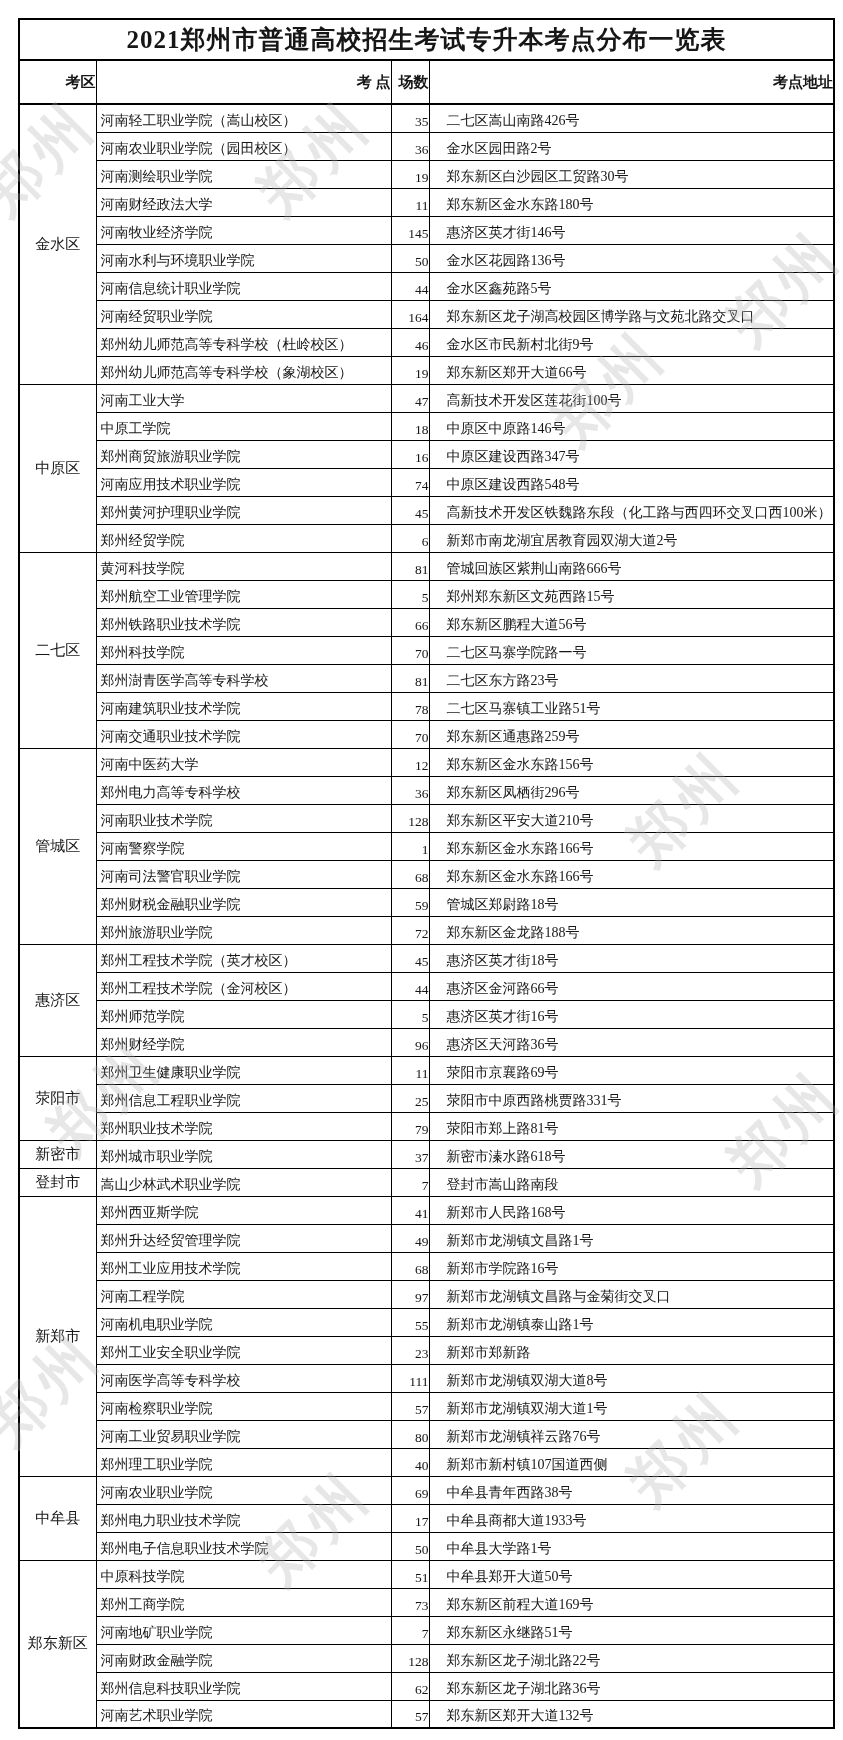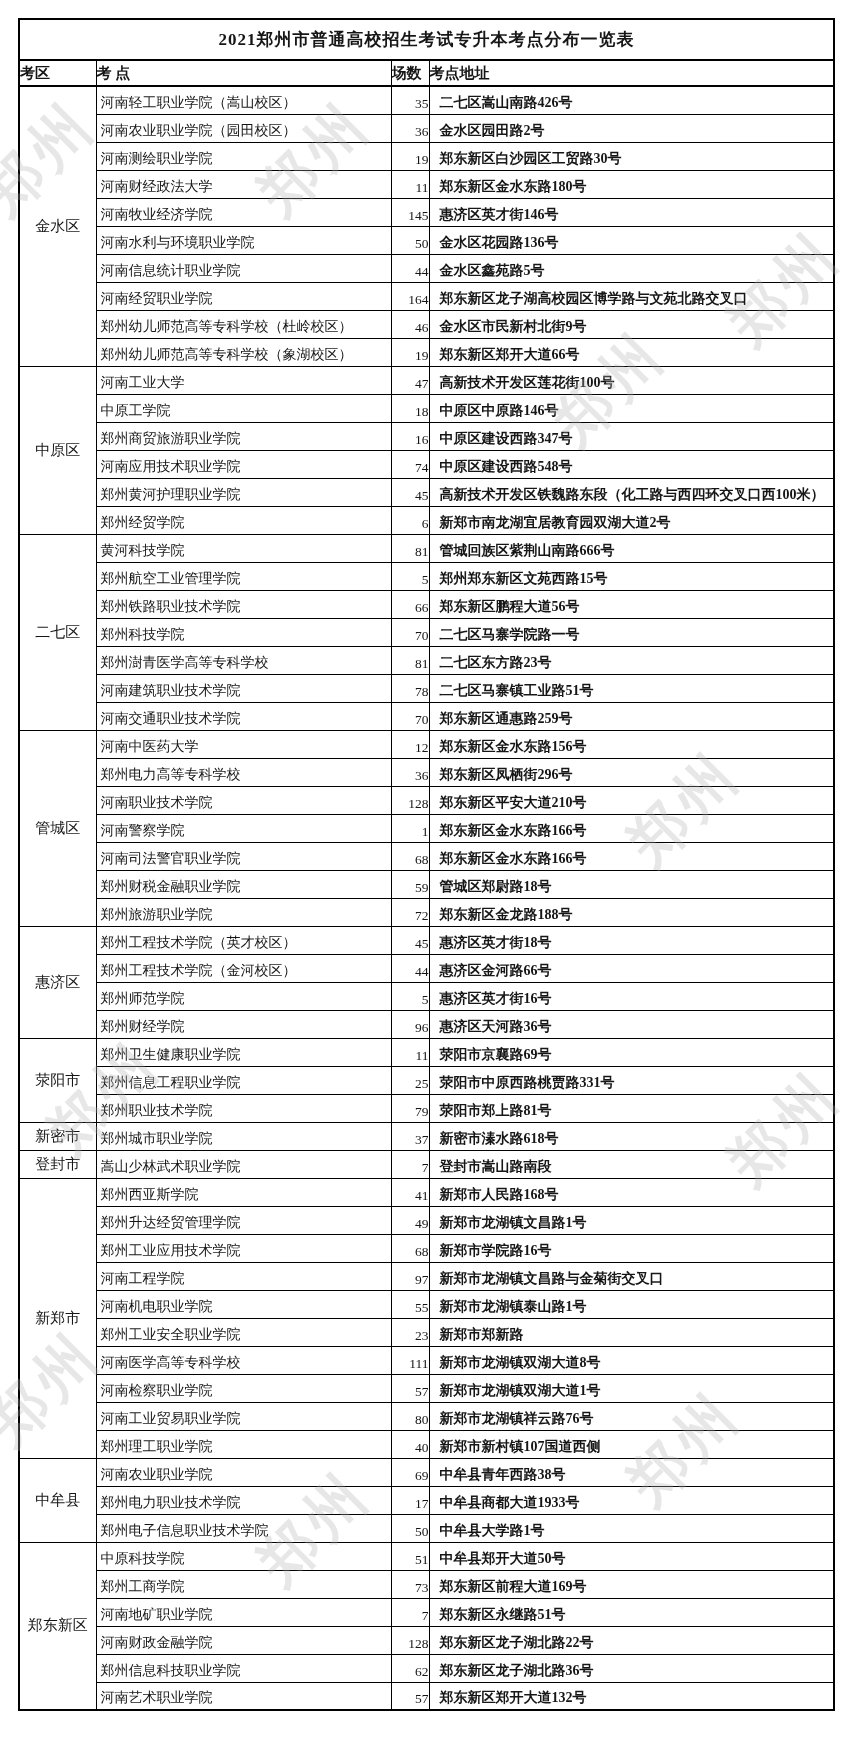--- a/index.html
+++ b/index.html
@@ -19,28 +19,28 @@
     border-collapse: collapse;
     table-layout: fixed;
     border: 2px solid #000;
     background: #fff;
   }
   table.exam-table td { border: 1px solid #000; overflow: hidden; }
   tr.title-row td {
     height: 41px;
     text-align: center;
     vertical-align: middle;
-    font-size: 17px;
+    font-size: 25px;
     font-weight: bold;
     letter-spacing: 1px;
     border-bottom: 2px solid #000;
   }
   tr.header-row td {
-    height: 26px;
-    text-align: left;
+    height: 44px;
+    text-align: right;
     vertical-align: middle;
     font-size: 15px;
     font-weight: bold;
     border-bottom: 2px solid #000;
   }
   col.c-region  { width: 77px; }
   col.c-site    { width: 295px; }
   col.c-count   { width: 38px; }
   col.c-address { width: 405px; }
   tr.data-row { height: 28px; }
@@ -61,24 +61,23 @@
     text-align: right;
     vertical-align: bottom;
     font-size: 13.5px;
     padding-bottom: 2px;
     font-family: "Liberation Serif", "DejaVu Serif", serif;
   }
   td.address-cell {
     text-align: left;
     vertical-align: bottom;
     font-size: 14px;
-    padding: 0 2px 2px 10px;
+    padding: 0 2px 2px 17px;
     white-space: nowrap;
     border-right: 2px solid #000;
-    font-weight: bold;
   }
   .wm-layer {
     position: absolute; left: 0; top: 0; width: 843px; height: 1740px;
     pointer-events: none; z-index: 5;
   }
   .wm {
     position: absolute;
     font-size: 58px;
     font-weight: bold;
     color: rgba(175,175,175,0.30);

